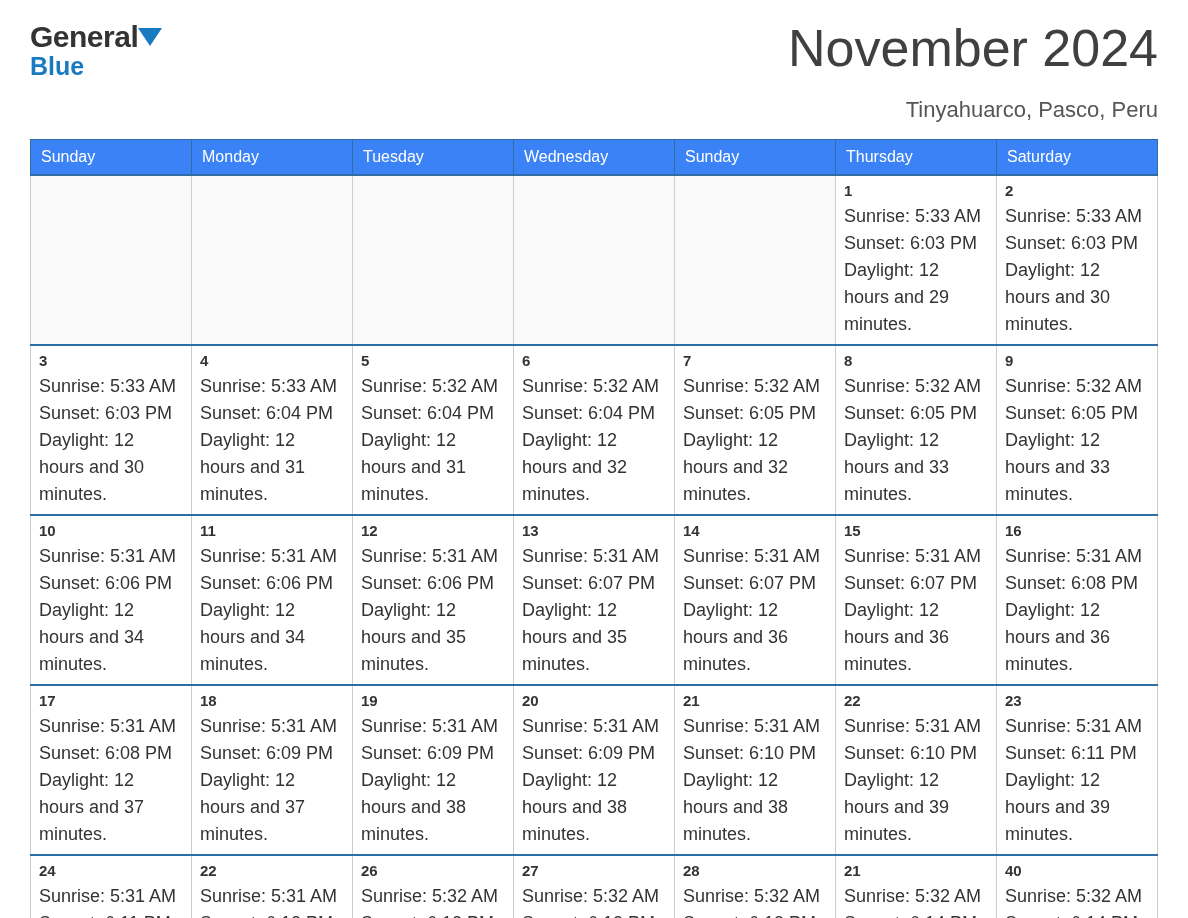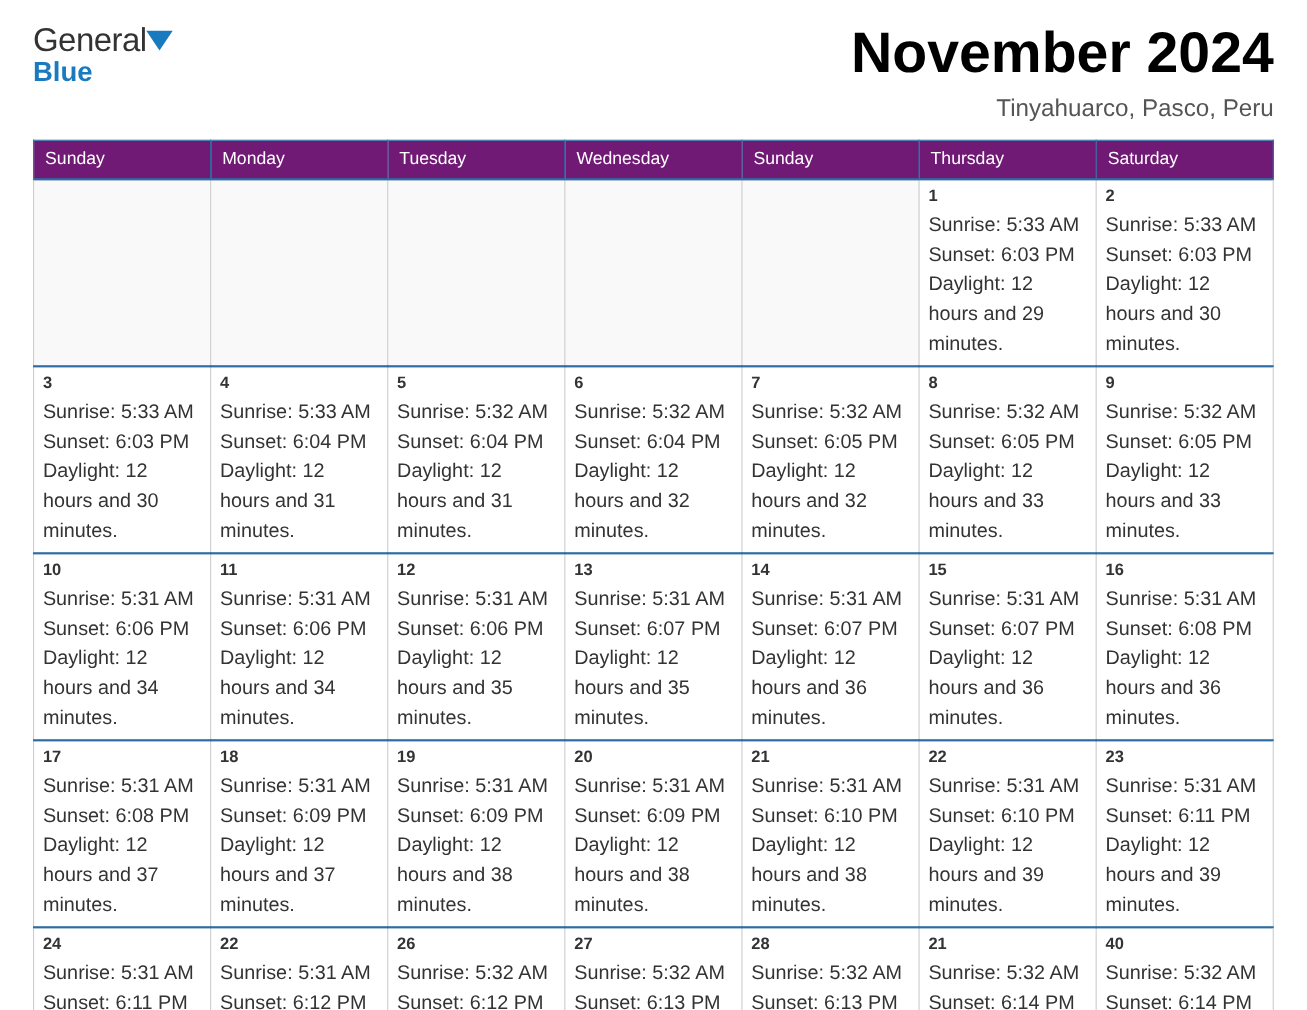--- a/index.html
+++ b/index.html
@@ -20,37 +20,37 @@
     .logo {
       display: flex;
       flex-direction: column;
       align-items: flex-start;
     }
     .title-section {
       text-align: right;
     }
     .month-title {
       font-size: 52px;
-      font-weight: bold;
-      color: #000000;
+      font-weight: normal;
+      color: #404040;
       line-height: 1.1;
       margin-left: 12px;
     }
     .location-title {
       font-size: 22px;
       color: #555;
-      margin-top: 8px;
+      margin-top: 20px;
     }
     .calendar {
       width: 100%;
       border-collapse: collapse;
       border: 1px solid #999;
     }
     .calendar th {
-      background-color: #701a75;
+      background-color: #3b82f6;
       color: #fff;
       padding: 8px 10px;
       text-align: left;
       font-size: 16px;
       font-weight: normal;
       border: 1px solid #2e6da4;
     }
     .calendar td {
       vertical-align: top;
       padding: 6px 8px;
@@ -77,21 +77,21 @@
     }
     .empty-cell {
       background: #f9f9f9;
     }
     .logo-wrapper {
       display: flex;
       align-items: center;
     }
     .logo-general {
       font-size: 30px;
-      font-weight: normal;
+      font-weight: bold;
       color: #333;
       letter-spacing: -0.5px;
     }
     .logo-arrow-area {
       display: inline-flex;
       flex-direction: column;
       align-items: center;
       margin-left: 0px;
     }
     

